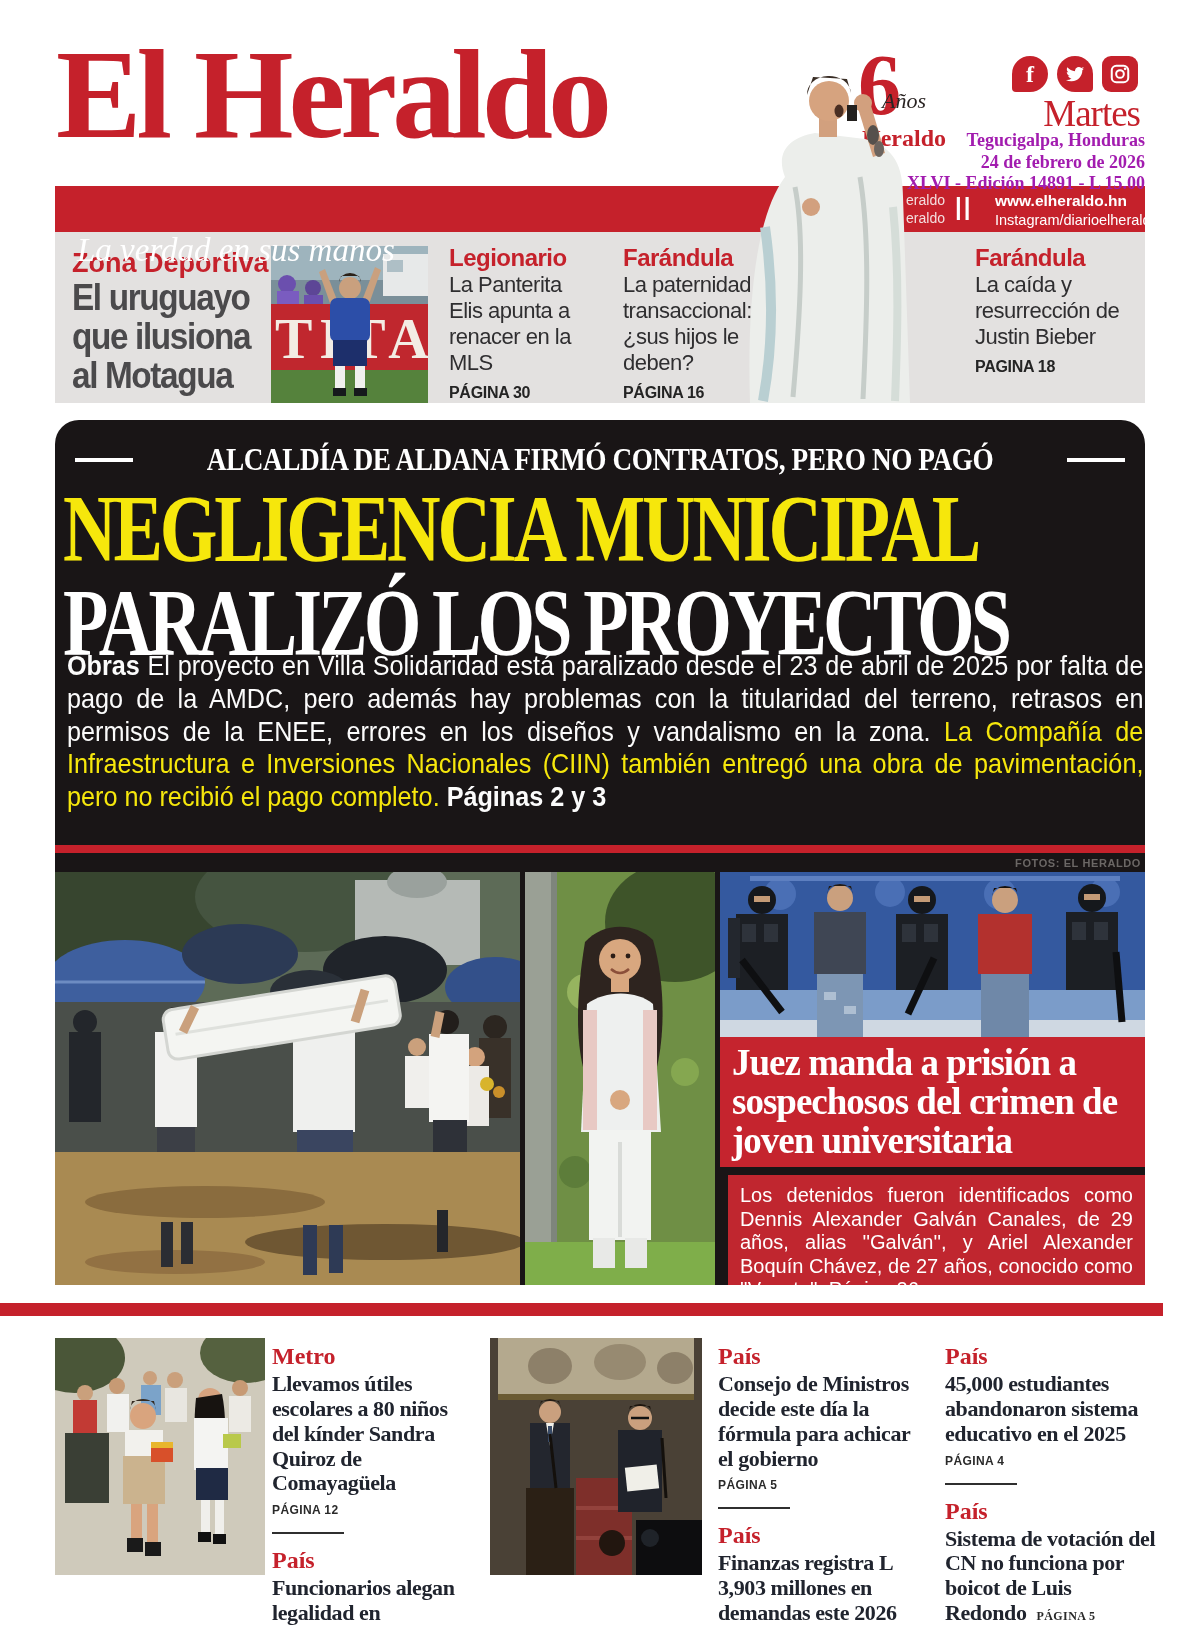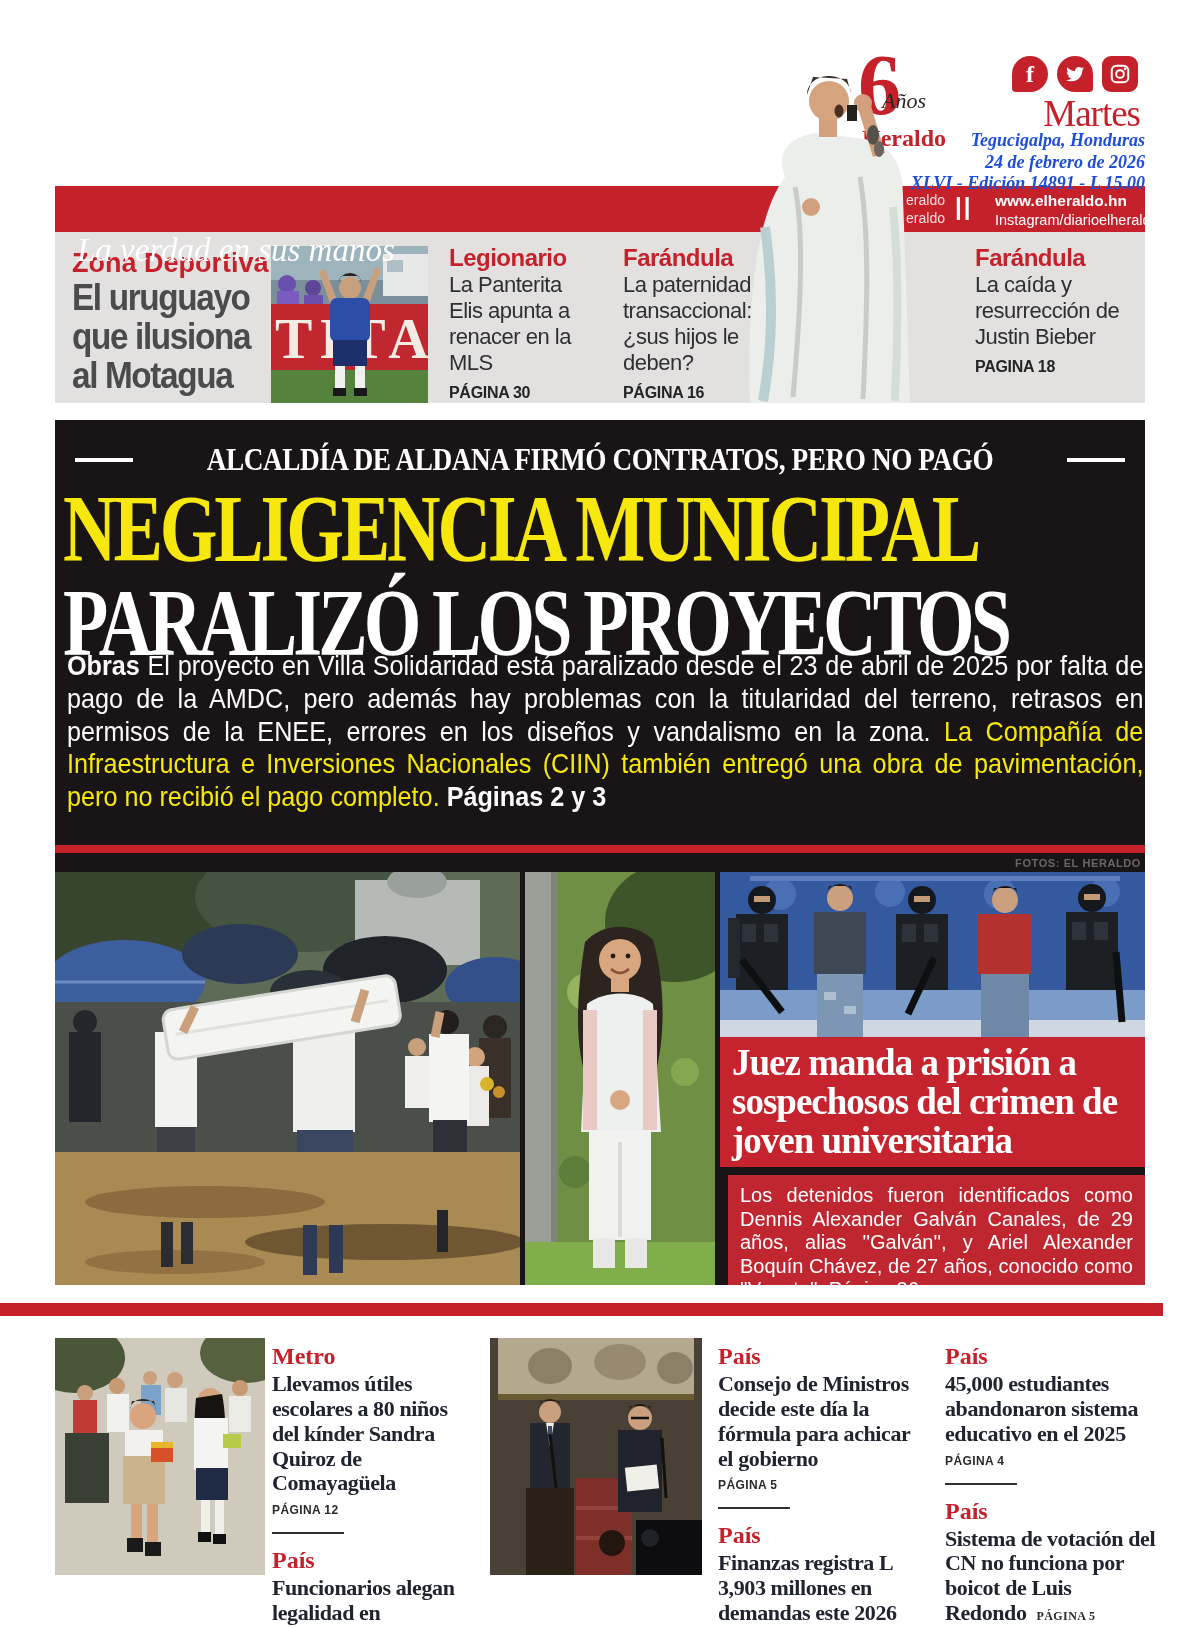--- a/index.html
+++ b/index.html
@@ -19,21 +19,21 @@
     font-weight:bold;font-size:24px;color:#c5212b;}
   .social-row{left:1012px;top:56px;width:126px;height:40px;display:flex;gap:9px;z-index:4;}
   .social{width:36px;height:36px;background:#c5212b;color:#fff;display:flex;align-items:center;
     justify-content:center;}
   .social.fb{border-radius:50% 50% 50% 4px;font-family:"Liberation Serif",serif;font-weight:bold;font-size:24px;}
   .social.tw{border-radius:50% 50% 4px 50%;}
   .social.ig{border-radius:9px;}
   .martes{left:845px;top:92px;width:295px;text-align:right;font-family:"Liberation Serif",serif;
     font-weight:normal;font-size:37px;color:#c5212b;z-index:4;letter-spacing:-1px;}
   .dateblock{left:845px;top:130px;width:300px;text-align:right;font-family:"Liberation Serif",serif;
-    font-weight:bold;font-size:18px;line-height:1.2;color:#1d4ed8;z-index:4;font-style:italic;}
+    font-weight:bold;font-size:18px;line-height:1.2;color:#a21caf;z-index:4;}
 
   
   .tagline-bar{left:55px;top:186px;width:1090px;height:46px;background:#c5212b;z-index:2;}
   .tagline{position:absolute;left:22px;top:2px;font-family:"Liberation Serif",serif;font-style:italic;
     font-size:33px;color:#ffffff;margin-top:44px;}
   .bar-sep{position:absolute;left:900px;top:7px;font-size:24px;font-weight:bold;color:#fff;letter-spacing:2px;}
   .bar-clipped{position:absolute;left:790px;top:6px;width:100px;text-align:right;font-size:14px;
     color:#f3dede;line-height:1.25;}
   .bar-right{position:absolute;left:940px;top:5px;width:140px;font-size:14.5px;color:#fff;line-height:1.3;}
   .bar-right .www{font-weight:bold;font-size:15.5px;}
@@ -46,21 +46,21 @@
     color:#4b4a4c;line-height:1.06;letter-spacing:-1.5px;transform:scaleX(.9);transform-origin:left top;}
   .tz-col{position:absolute;top:12px;}
   .tz-head{font-size:22px;color:#2f2e30;line-height:1.18;letter-spacing:-0.5px;}
   .tz-page{margin-top:8px;font-size:16px;font-weight:bold;color:#242424;letter-spacing:-0.3px;}
   .strip-photo{position:absolute;left:216px;top:14px;width:157px;height:157px;overflow:hidden;}
 
   
   .bieber{left:745px;top:57px;width:165px;height:346px;z-index:5;}
 
   
-  .lead{left:55px;top:420px;width:1090px;height:865px;background:#191516;z-index:1;}
+  .lead{left:55px;top:420px;width:1090px;height:865px;background:#191516;z-index:1;border-radius:24px;}
   .kicker-row{position:absolute;left:0;top:22px;width:100%;display:flex;align-items:center;
     justify-content:center;gap:20px;}
   .kicker-dash{width:58px;height:4px;background:#ffffff;}
   .kicker-text{font-family:"Liberation Serif",serif;font-weight:bold;font-size:31px;color:#ffffff;
     letter-spacing:-0.5px;transform:scaleX(.88);transform-origin:center;white-space:nowrap;}
   .big-head{position:absolute;left:8px;font-family:"Liberation Serif",serif;font-weight:bold;
     font-size:95px;line-height:1;letter-spacing:-4px;transform:scaleX(.78);transform-origin:left top;
     white-space:nowrap;}
   .big-head.yellow{top:62px;color:#f6e70c;}
   .big-head.white{top:156px;color:#ffffff;letter-spacing:-5px;}
@@ -101,20 +101,21 @@
   .bt-page{font-size:12px;font-weight:bold;color:#2a2a2a;letter-spacing:.4px;margin-top:7px;}
   .bt-page-inline{display:inline;font-size:12px;font-weight:bold;color:#2a2a2a;letter-spacing:.4px;
     margin-left:10px;}
   .bt-div{width:72px;height:2px;background:#2f2f2f;margin:15px 0 13px 0;}
 </style>
 </head>
 <body>
 
 <div class="page">
 
+  <div class="abs masthead-title">El Heraldo</div>
 
   <div class="abs anniv">
     <div class="anniv-6">6</div>
     <div class="anniv-anios">Años</div>
     <div class="anniv-brand">Heraldo</div>
   </div>
 
   <div class="abs social-row">
     <div class="social fb">f</div>
     <div class="social tw">

